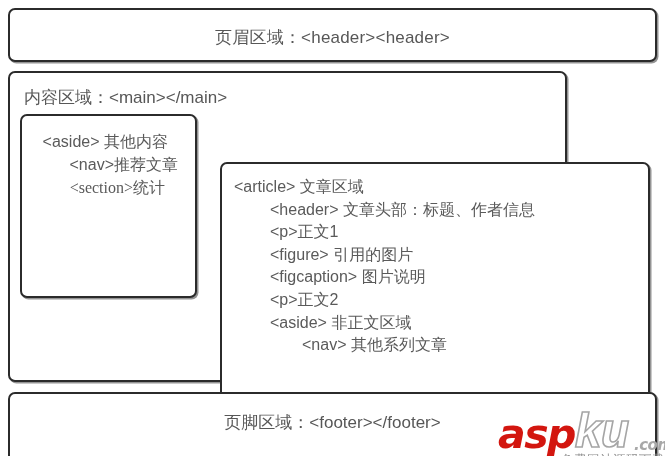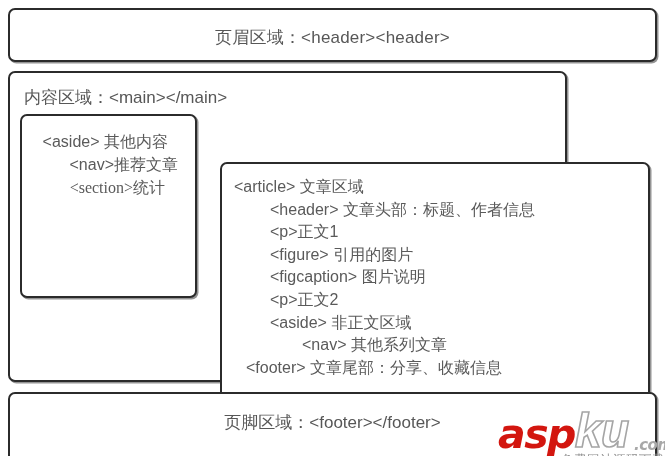--- a/index.html
+++ b/index.html
@@ -206,21 +206,20 @@
     <div class="box" id="article-box">
       <div id="article-lines">
         <span class="ln ind0">&lt;article&gt; 文章区域</span>
         <span class="ln ind1">&lt;header&gt; 文章头部：标题、作者信息</span>
         <span class="ln ind1">&lt;p&gt;正文1</span>
         <span class="ln ind1">&lt;figure&gt; 引用的图片</span>
         <span class="ln ind1">&lt;figcaption&gt; 图片说明</span>
         <span class="ln ind1">&lt;p&gt;正文2</span>
         <span class="ln ind1">&lt;aside&gt; 非正文区域</span>
         <span class="ln ind2">&lt;nav&gt;  其他系列文章</span>
-        <span class="ln ind3">&lt;footer&gt; 文章尾部：分享、收藏信息</span>
       </div>
     </div>
   </div>
 
   <div class="box" id="footer-box">
     <div id="footer-label">页脚区域：&lt;footer&gt;&lt;/footer&gt;</div>
   </div>
 
   <div id="watermark">
     <span id="wm-asp">asp</span>

